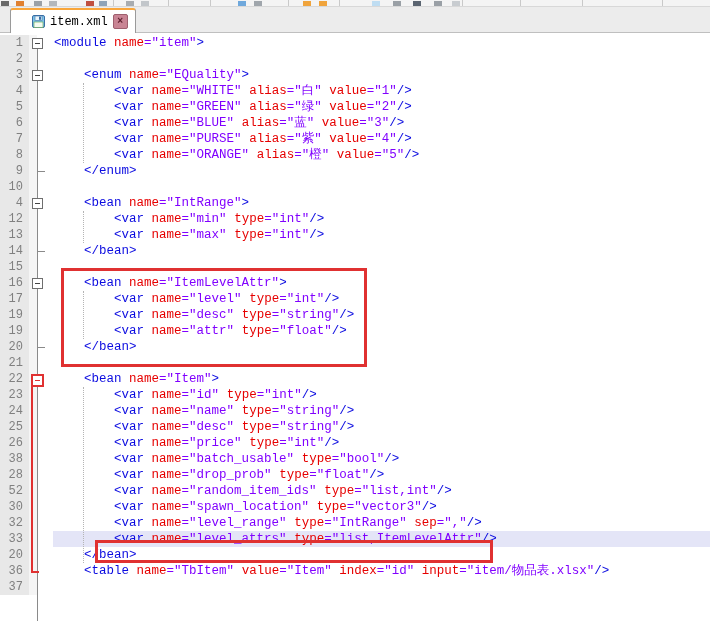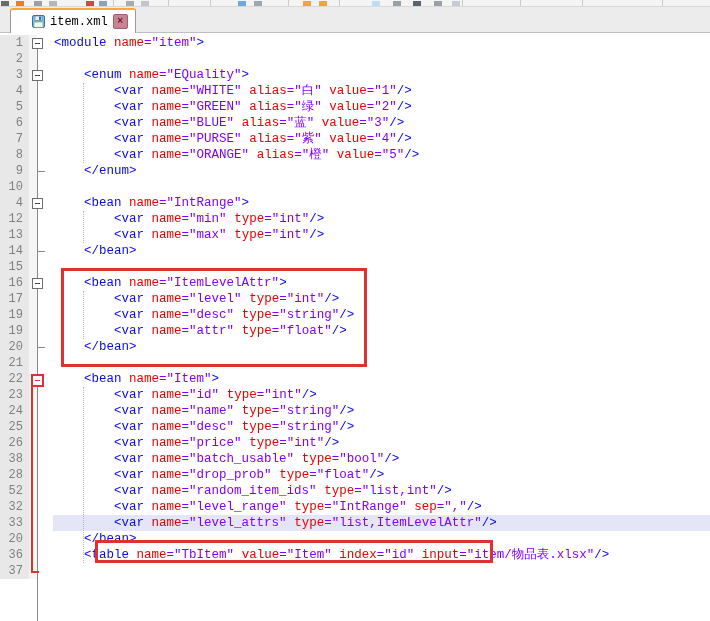--- a/index.html
+++ b/index.html
@@ -141,20 +141,21 @@
       <div class="row"><div class="ln">20</div><div class="bm"></div><div class="fold"></div><div class="code">    <span class="b">&lt;/</span><span class="t">bean</span><span class="b">&gt;</span></div></div>
       <div class="row"><div class="ln">21</div><div class="bm"></div><div class="fold"></div><div class="code">&nbsp;</div></div>
       <div class="row"><div class="ln">22</div><div class="bm"></div><div class="fold"></div><div class="code">    <span class="b">&lt;</span><span class="t">bean</span> <span class="a">name</span><span class="e">=</span><span class="s">"Item"</span><span class="b">&gt;</span></div></div>
       <div class="row"><div class="ln">23</div><div class="bm"></div><div class="fold"></div><div class="code">        <span class="b">&lt;</span><span class="t">var</span> <span class="a">name</span><span class="e">=</span><span class="s">"id"</span> <span class="a">type</span><span class="e">=</span><span class="s">"int"</span><span class="b">/&gt;</span></div></div>
       <div class="row"><div class="ln">24</div><div class="bm"></div><div class="fold"></div><div class="code">        <span class="b">&lt;</span><span class="t">var</span> <span class="a">name</span><span class="e">=</span><span class="s">"name"</span> <span class="a">type</span><span class="e">=</span><span class="s">"string"</span><span class="b">/&gt;</span></div></div>
       <div class="row"><div class="ln">25</div><div class="bm"></div><div class="fold"></div><div class="code">        <span class="b">&lt;</span><span class="t">var</span> <span class="a">name</span><span class="e">=</span><span class="s">"desc"</span> <span class="a">type</span><span class="e">=</span><span class="s">"string"</span><span class="b">/&gt;</span></div></div>
       <div class="row"><div class="ln">26</div><div class="bm"></div><div class="fold"></div><div class="code">        <span class="b">&lt;</span><span class="t">var</span> <span class="a">name</span><span class="e">=</span><span class="s">"price"</span> <span class="a">type</span><span class="e">=</span><span class="s">"int"</span><span class="b">/&gt;</span></div></div>
       <div class="row"><div class="ln">38</div><div class="bm"></div><div class="fold"></div><div class="code">        <span class="b">&lt;</span><span class="t">var</span> <span class="a">name</span><span class="e">=</span><span class="s">"batch_usable"</span> <span class="a">type</span><span class="e">=</span><span class="s">"bool"</span><span class="b">/&gt;</span></div></div>
       <div class="row"><div class="ln">28</div><div class="bm"></div><div class="fold"></div><div class="code">        <span class="b">&lt;</span><span class="t">var</span> <span class="a">name</span><span class="e">=</span><span class="s">"drop_prob"</span> <span class="a">type</span><span class="e">=</span><span class="s">"float"</span><span class="b">/&gt;</span></div></div>
       <div class="row"><div class="ln">52</div><div class="bm"></div><div class="fold"></div><div class="code">        <span class="b">&lt;</span><span class="t">var</span> <span class="a">name</span><span class="e">=</span><span class="s">"random_item_ids"</span> <span class="a">type</span><span class="e">=</span><span class="s">"list,int"</span><span class="b">/&gt;</span></div></div>
+      <div class="row"><div class="ln">30</div><div class="bm"></div><div class="fold"></div><div class="code">        <span class="b">&lt;</span><span class="t">var</span> <span class="a">name</span><span class="e">=</span><span class="s">"spawn_location"</span> <span class="a">type</span><span class="e">=</span><span class="s">"vector3"</span><span class="b">/&gt;</span></div></div>
       <div class="row"><div class="ln">32</div><div class="bm"></div><div class="fold"></div><div class="code">        <span class="b">&lt;</span><span class="t">var</span> <span class="a">name</span><span class="e">=</span><span class="s">"level_range"</span> <span class="a">type</span><span class="e">=</span><span class="s">"IntRange"</span> <span class="a">sep</span><span class="e">=</span><span class="s">","</span><span class="b">/&gt;</span></div></div>
       <div class="row"><div class="ln">33</div><div class="bm"></div><div class="fold"></div><div class="code curline">        <span class="b">&lt;</span><span class="t">var</span> <span class="a">name</span><span class="e">=</span><span class="s">"level_attrs"</span> <span class="a">type</span><span class="e">=</span><span class="s">"list,ItemLevelAttr"</span><span class="b">/&gt;</span></div></div>
       <div class="row"><div class="ln">20</div><div class="bm"></div><div class="fold"></div><div class="code">    <span class="b">&lt;/</span><span class="t">bean</span><span class="b">&gt;</span></div></div>
       <div class="row"><div class="ln">36</div><div class="bm"></div><div class="fold"></div><div class="code">    <span class="b">&lt;</span><span class="t">table</span> <span class="a">name</span><span class="e">=</span><span class="s">"TbItem"</span> <span class="a">value</span><span class="e">=</span><span class="s">"Item"</span> <span class="a">index</span><span class="e">=</span><span class="s">"id"</span> <span class="a">input</span><span class="e">=</span><span class="s">"item/物品表.xlsx"</span><span class="b">/&gt;</span></div></div>
       <div class="row"><div class="ln">37</div><div class="bm"></div><div class="fold"></div><div class="code">&nbsp;</div></div>
     </div>
 <div class="fold-line" style="top: 15px; bottom: 0px; left: 37px;"></div>
     <div class="fold-box" style="top: 5px; left: 32px;"></div>
     <div class="fold-box" style="top: 37px; left: 32px;"></div>
     <div class="fold-box" style="top: 165px; left: 32px;"></div>

